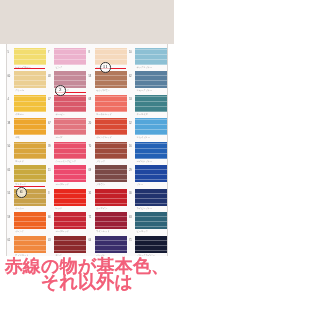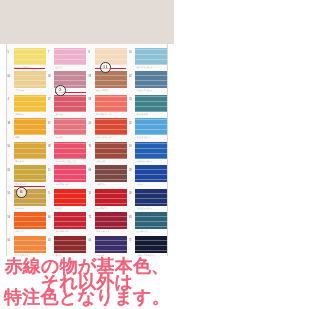--- a/index.html
+++ b/index.html
@@ -372,16 +372,15 @@
       </div>
     <div id="markers">
         <div class="marker" style="left: 93px; top: 18px;">11</div>
         <div class="marker" style="left: 48px; top: 41px;">2</div>
         <div class="marker" style="left: 9px; top: 143px;">6</div>
       </div>
   </div>
 
   <div class="caption">
     <span>赤線の物が基本色、それ以外は</span>
-    <span class="l2">特注色となります。</span>
   </div>
 
 </div>
 
 </body></html>

